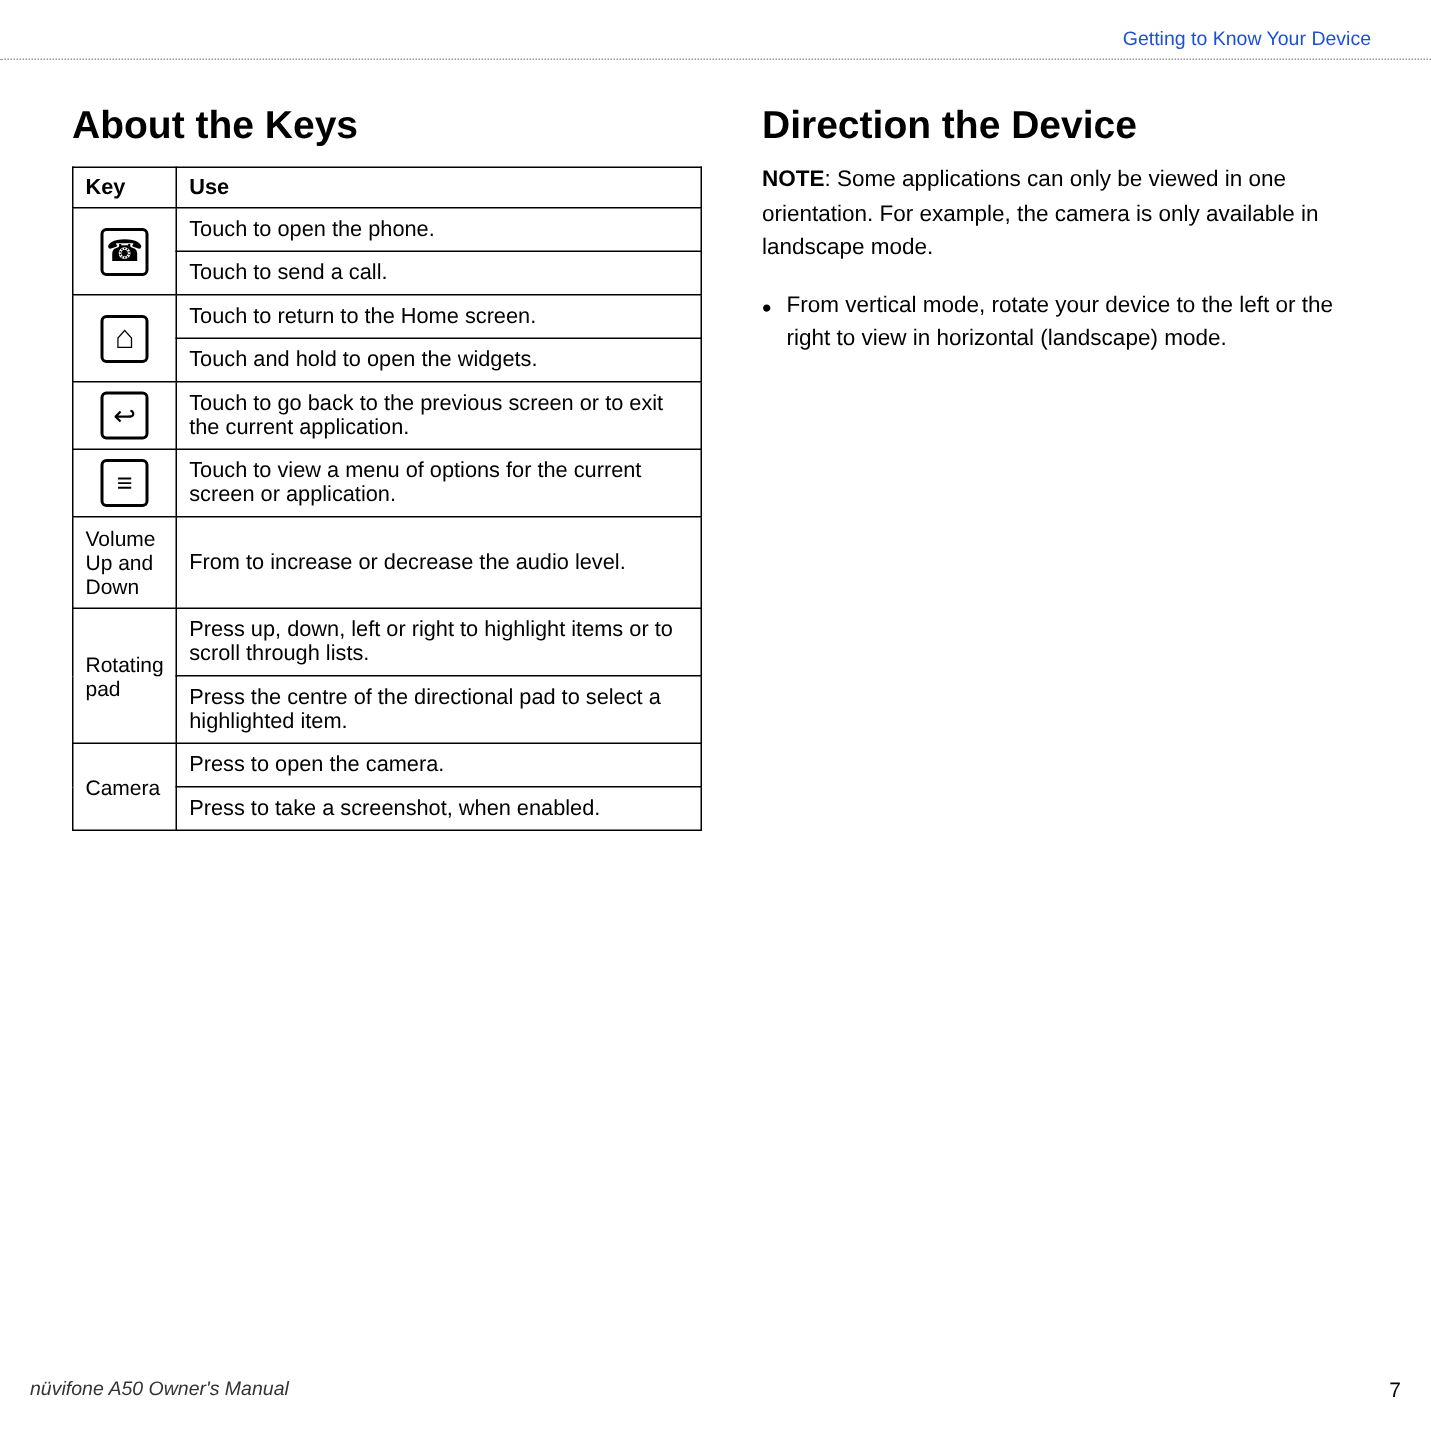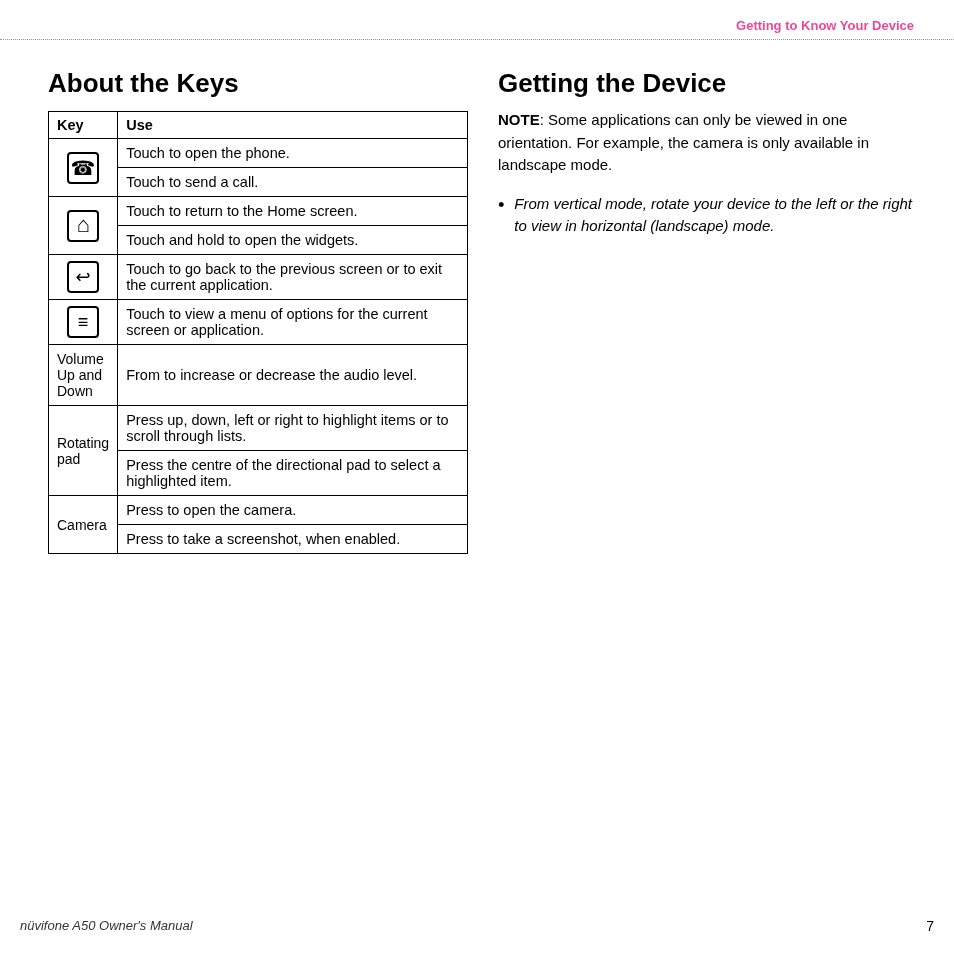--- a/index.html
+++ b/index.html
@@ -11,31 +11,30 @@
       font-size: 15px;
       color: #000;
       position: relative;
       overflow: hidden;
     }
 
     .page-header {
       text-align: right;
       padding: 18px 40px 6px 40px;
       font-size: 13px;
-      color: #ec4899;
+      color: #1d4ed8;
       border-bottom: 1px dotted #999;
       margin-bottom: 0;
-      font-weight: bold;
     }
 
     .content-area {
       display: flex;
       flex-direction: row;
       padding: 28px 40px 20px 48px;
-      gap: 30px;
+      gap: 40px;
     }
 
     
     .left-column {
       flex: 0 0 420px;
     }
 
     .section-title {
       font-size: 26px;
       font-weight: bold;
@@ -139,21 +138,20 @@
 
     .note-text strong {
       font-weight: bold;
       text-align: right;
     }
 
     .bullet-list {
       list-style: none;
       padding: 0;
       margin: 0;
-      font-style: italic;
     }
 
     .bullet-list li {
       display: flex;
       align-items: flex-start;
       margin-bottom: 18px;
       font-size: 15px;
       line-height: 1.5;
     }
 
@@ -245,21 +243,21 @@
             <td>Press to open the camera.</td>
           </tr>
           <tr>
             <td>Press to take a screenshot, when enabled.</td>
           </tr>
         </tbody>
     </table>
   </div>
 
   <div class="right-column">
-    <h1 class="section-title">Getting the Device</h1>
+    <h1 class="section-title">Direction the Device</h1>
 
     <p class="note-text">
       <strong>NOTE</strong><span>: Some applications can only be viewed in one orientation. For example, the camera is only available in landscape mode.</span>
     </p>
 
     <ul class="bullet-list" id="bullet-list">
 
     <li>From vertical mode, rotate your device to the left or the right to view in horizontal (landscape) mode.</li>
       </ul>
   </div>

